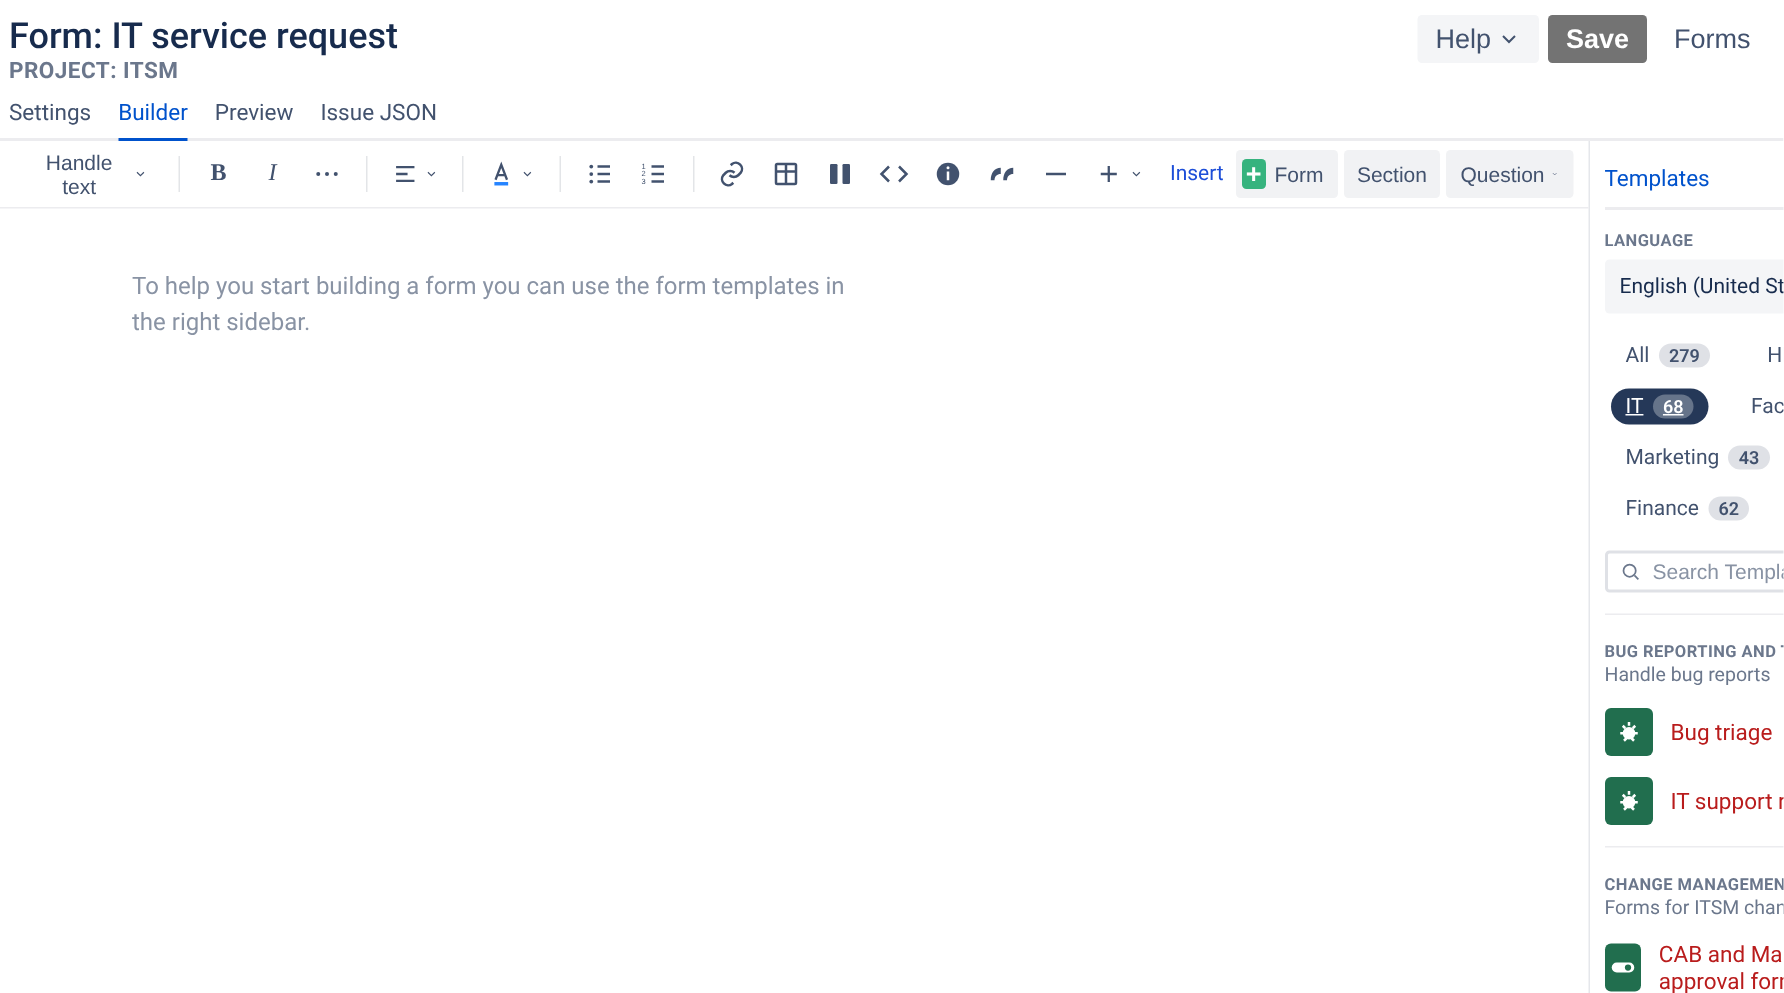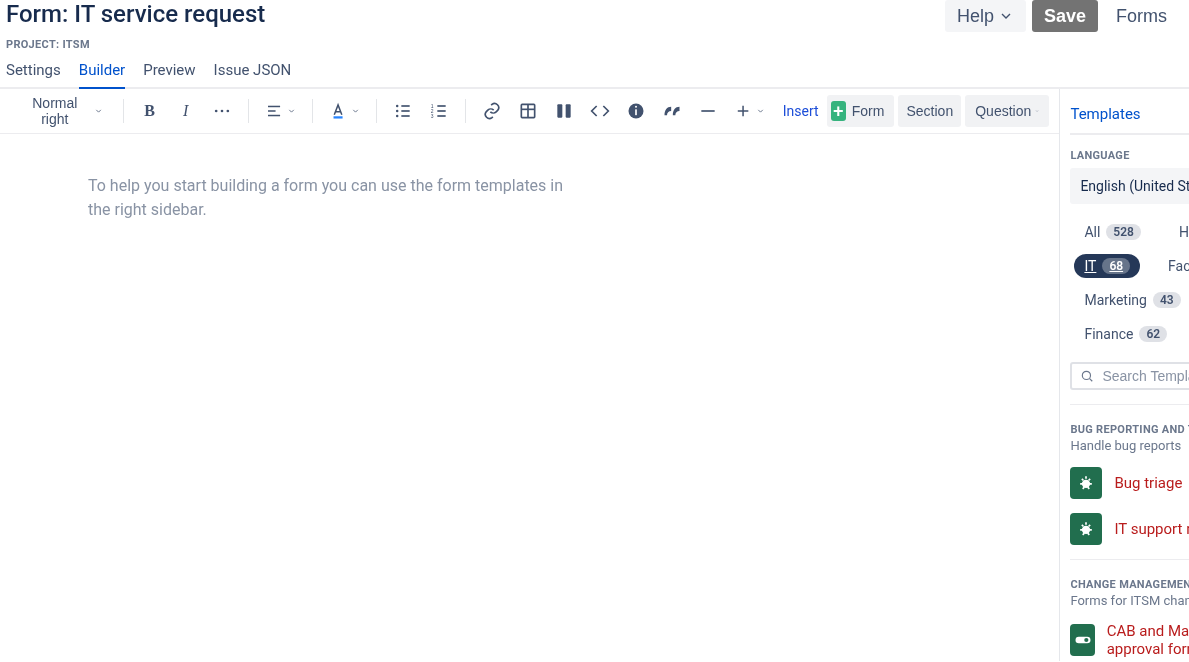--- a/index.html
+++ b/index.html
@@ -1,21 +1,21 @@
 <!DOCTYPE html>
 <html><head>
 <meta charset="utf-8">
 <style>
   * { box-sizing: border-box; margin: 0; padding: 0; }
   body { font-family: -apple-system, BlinkMacSystemFont, "Segoe UI", Roboto, Helvetica, Arial, sans-serif; color: #172B4D; font-size: 14px; width: 1189px; height: 662px; overflow: hidden; background: #fff; }
 
-  .header { display: flex; align-items: flex-start; padding: 0 6px 0 6px; }
+  .header { display: flex; align-items: flex-start; padding: 10px 6px 0 6px; }
   .title-block { flex: 1; }
   .page-title { font-size: 24px; font-weight: 500; }
-  .subtitle { font-size: 11px; font-weight: 700; color: #6B778C; letter-spacing: 0.3px; margin-top: 10px; }
+  .subtitle { font-size: 15px; font-weight: 700; color: #6B778C; letter-spacing: 0.3px; margin-top: 0; }
   .header-actions { display: flex; gap: 6px; align-items: center; margin-right: 4px; }
   .btn { height: 32px; padding: 0 12px; border-radius: 3px; border: none; cursor: pointer; font-size: 18px; display: inline-flex; align-items: center; gap: 4px; background: transparent; color: #42526E; }
   .btn.subtle-bg { background: #F4F5F7; }
   .btn.primary { background: #737373; color: #fff; font-weight: bold; }
   .btn svg { width: 16px; height: 16px; }
 
   .tabs { display: flex; gap: 18px; padding: 10px 6px 0 6px; border-bottom: 2px solid #ECECEF; }
   .tab { padding-bottom: 8px; color: #42526E; cursor: pointer; font-size: 15px; }
   .tab.active { color: #0052CC; border-bottom: 2px solid #0052CC; margin-bottom: -2px; }
 
@@ -93,21 +93,21 @@
   <div class="tab">Preview</div>
   <div class="tab">Issue JSON</div>
 </div>
 
 <div class="workspace">
 
   <div class="editor">
 
     <div class="toolbar">
       <button class="tb-btn wtext">
-        <span>Normal right</span>
+        <span>Handle text</span>
         <svg class="caret" viewBox="0 0 24 24" fill="none" stroke="currentColor" stroke-width="2">
             <polyline points="6 9 12 15 18 9"></polyline>
           </svg>
       </button>
       <div class="tb-sep"></div>
       <button class="tb-btn bold">B</button>
       <button class="tb-btn italic">I</button>
       <button class="tb-btn">
         <svg class="icon" viewBox="0 0 24 24" fill="currentColor">
             <circle cx="5" cy="12" r="1.6"></circle>
@@ -242,21 +242,21 @@
 
     <div class="sec-label">LANGUAGE</div>
     <div class="select">
       <span>English (United States)</span>
 
     </div>
 
     <div class="cat-row" id="cat-row">
         <div class="cat-pill">
           <span>All</span>
-          <span class="cnt">528</span>
+          <span class="cnt">279</span>
         </div>
         <div class="cat-pill">
           <span>HR</span>
         </div>
         <div class="cat-pill active">
           <span>IT</span>
           <span class="cnt">68</span>
         </div>
         <div class="cat-pill">
           <span>Facilities</span>

